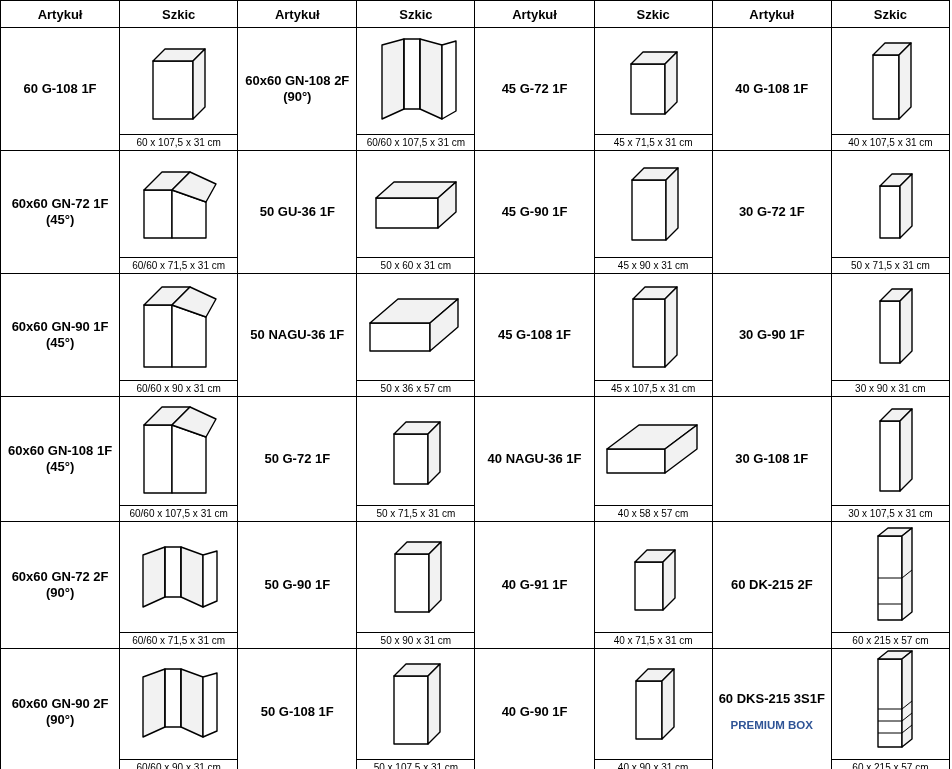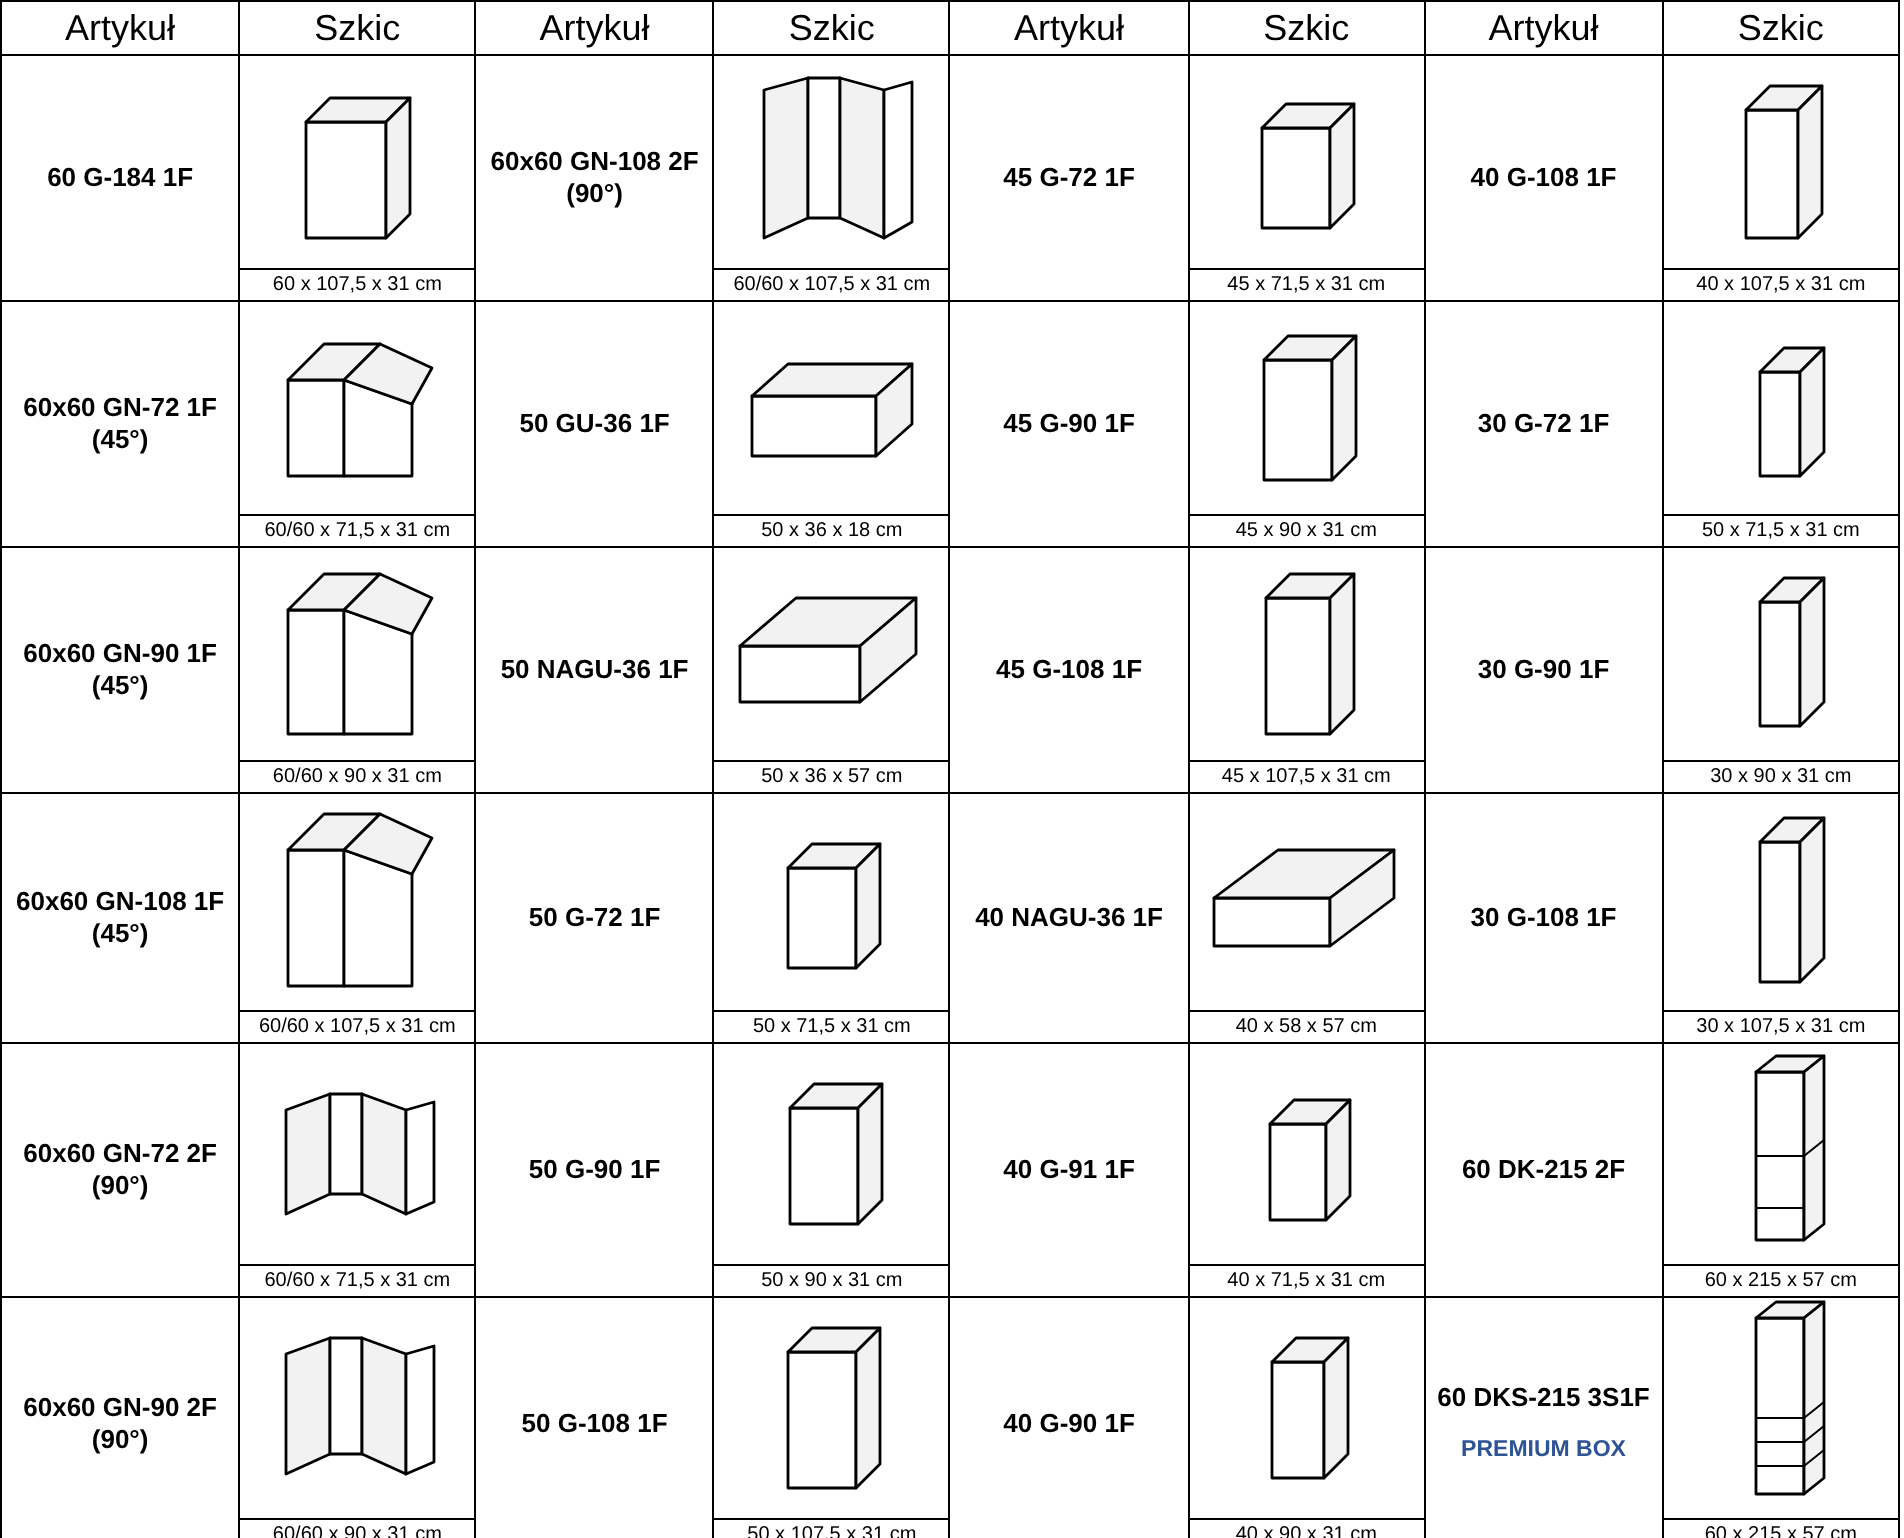--- a/index.html
+++ b/index.html
@@ -19,22 +19,22 @@
     width: 950px;
     table-layout: fixed;
   }
   table.catalog td, table.catalog th {
     border: 1px solid #000000;
     padding: 0;
     vertical-align: middle;
   }
   thead th {
     height: 26px;
-    font-size: 18px;
-    font-weight: normal;
+    font-size: 13px;
+    font-weight: bold;
     text-align: center;
   }
   col.art { width: 119px; }
   col.szk { width: 118px; }
 
   td.art-cell {
     text-align: center;
     font-size: 13px;
     font-weight: bold;
     line-height: 1.25;
@@ -117,21 +117,21 @@
       <th>Szkic</th>
       <th>Artykuł</th>
       <th>Szkic</th>
       <th>Artykuł</th>
       <th>Szkic</th>
     </tr>
   </thead>
   <tbody>
 
     <tr>
-      <td class="art-cell">60 G-184 1F</td>
+      <td class="art-cell">60 G-108 1F</td>
       <td class="szk-cell">
         <div class="sketch-wrap">
           <div class="svg-box">
             <svg width="96" height="96" viewBox="0 0 96 96">
               <polygon class="fc" points="22,28 62,28 62,86 22,86"></polygon>
               <polygon class="fcg" points="22,28 34,16 74,16 62,28"></polygon>
               <polygon class="fcg" points="62,28 74,16 74,74 62,86"></polygon>
             </svg>
           </div>
           <div class="dims">60 x 107,5 x 31 cm</div>
@@ -199,21 +199,21 @@
       <td class="art-cell">50 GU-36 1F</td>
       <td class="szk-cell">
         <div class="sketch-wrap">
           <div class="svg-box">
             <svg width="108" height="72" viewBox="0 0 108 72">
               <polygon class="fc" points="14,30 76,30 76,60 14,60"></polygon>
               <polygon class="fcg" points="14,30 32,14 94,14 76,30"></polygon>
               <polygon class="fcg" points="76,30 94,14 94,44 76,60"></polygon>
             </svg>
           </div>
-          <div class="dims">50 x 36 x 18 cm</div>
+          <div class="dims">50 x 60 x 31 cm</div>
         </div>
       </td>
       <td class="art-cell">45 G-90 1F</td>
       <td class="szk-cell">
         <div class="sketch-wrap">
           <div class="svg-box">
             <svg width="90" height="100" viewBox="0 0 90 100">
               <polygon class="fc" points="24,26 58,26 58,86 24,86"></polygon>
               <polygon class="fcg" points="24,26 36,14 70,14 58,26"></polygon>
               <polygon class="fcg" points="58,26 70,14 70,74 58,86"></polygon>

